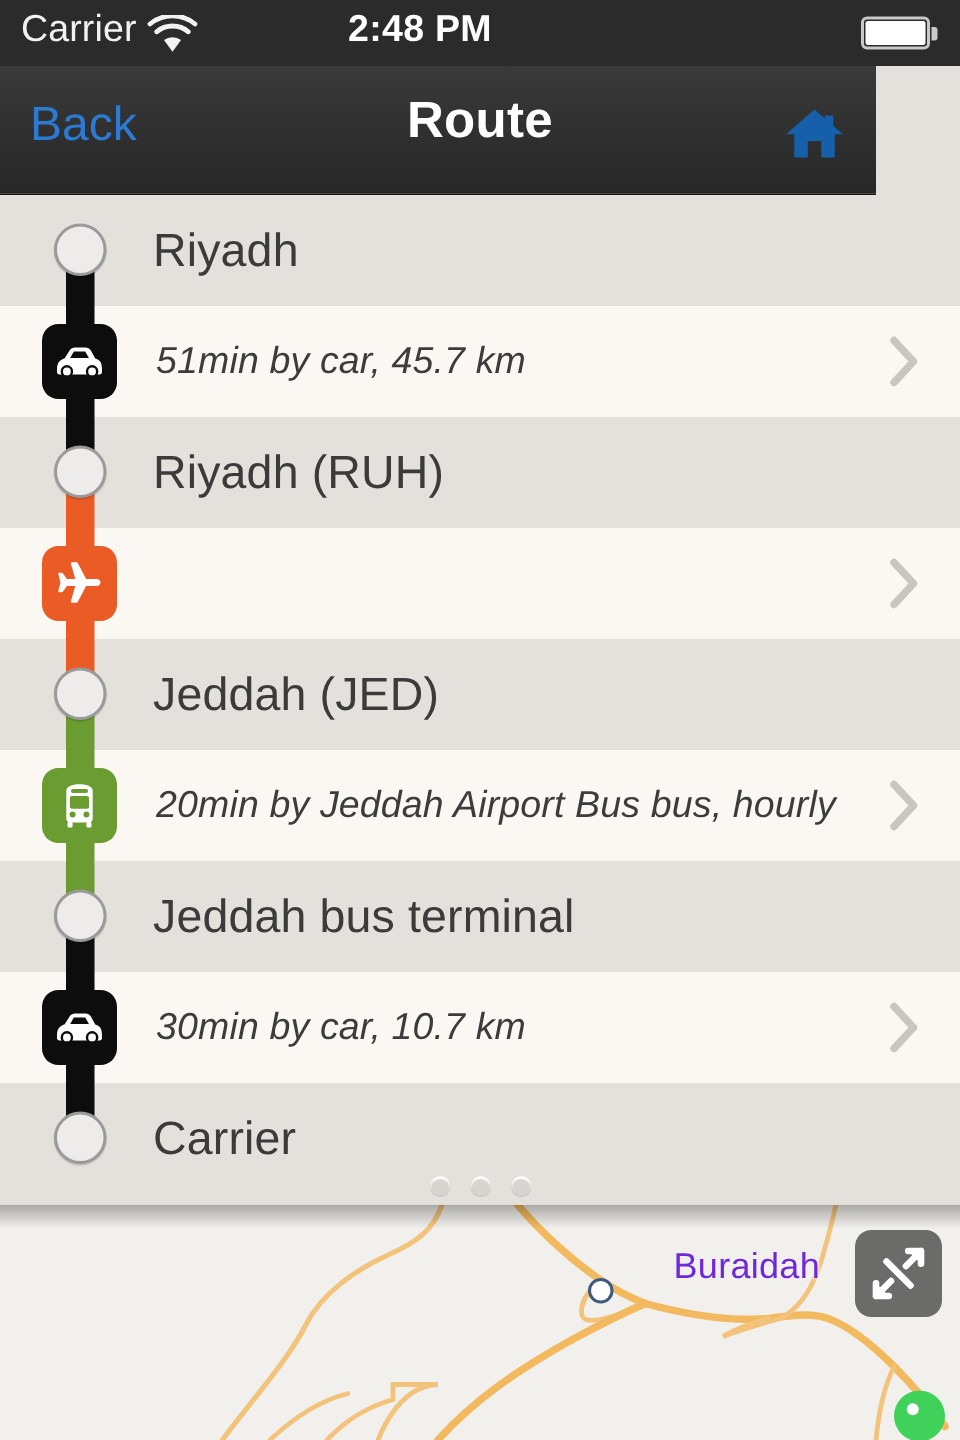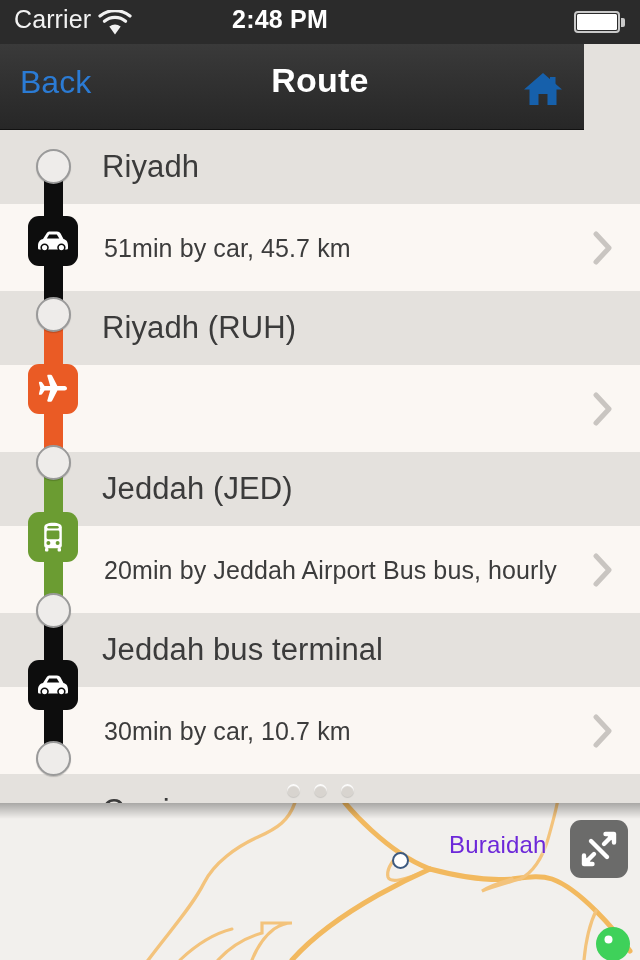--- a/index.html
+++ b/index.html
@@ -124,23 +124,24 @@
   .route-row {
     position: relative;
     width: 640px;
     box-sizing: border-box;
   }
   .station-row {
     height: 74px;
     background: #e4e1dd;
   }
   .segment-row {
-    height: 87px;
+    height: 74px;
     background: #fbf7f3;
     cursor: pointer;
+    font-style: italic;
   }
   .station-label {
     position: absolute;
     left: 102px; top: 50%;
     transform: translateY(-50%);
     font-size: 31px;
     color: #3b3b3b;
     letter-spacing: 0.1px;
     white-space: nowrap;
   }

